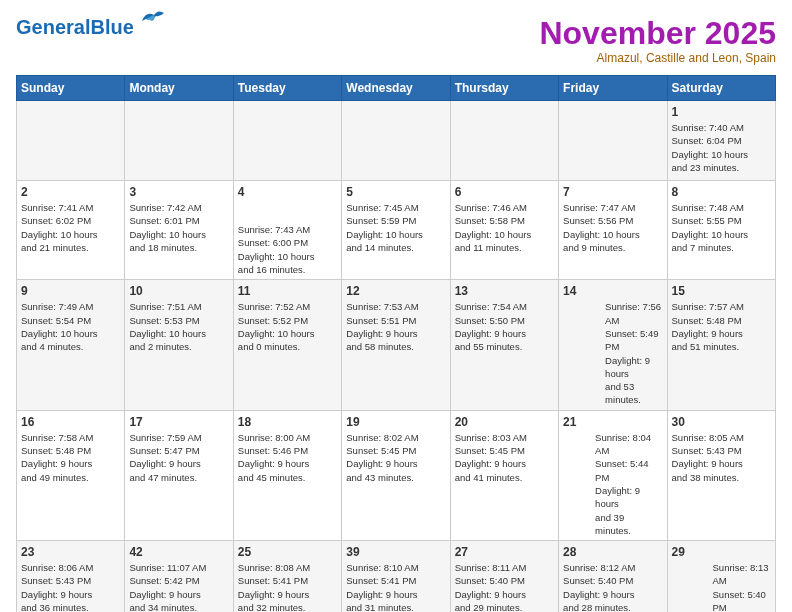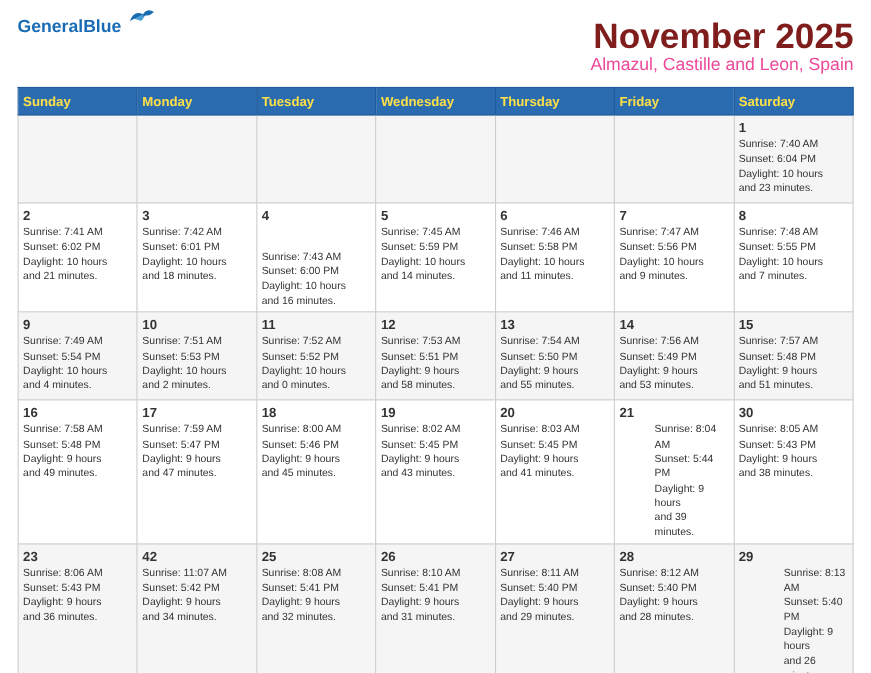--- a/index.html
+++ b/index.html
@@ -15,47 +15,47 @@
       justify-content: space-between;
       align-items: flex-start;
       margin-bottom: 10px;
     }
     .logo {
       display: flex;
       flex-direction: column;
       align-items: flex-start;
     }
     .logo-text {
-      font-size: 16px;
+      font-size: 20px;
       font-weight: bold;
       color: #333;
       line-height: 1.1;
     }
     .logo-text span { color: #1a6bb5; }
     .title-area {
       text-align: right;
     }
     .month-title {
       font-size: 32px;
       font-weight: bold;
-      color: #7f1d1d;
+      color: #a21caf;
       line-height: 1.1;
     }
     .subtitle {
-      font-size: 16px;
-      color: #ec4899;
+      font-size: 12px;
+      color: #a16207;
     }
     table {
       width: 100%;
       border-collapse: collapse;
       table-layout: fixed;
     }
     thead th {
       background: #2b6cb0;
-      color: #fde047;
+      color: #ffffff;
       font-size: 12px;
       font-weight: bold;
       padding: 5px 4px;
       text-align: left;
       border: 1px solid #1e5a9c;
     }
     tbody td {
       border: 1px solid #ccc;
       vertical-align: top;
       padding: 4px 4px 3px 4px;
@@ -219,21 +219,21 @@
         </td>
         <td>
           <span class="day-number">13</span>
           <div class="day-info" style="white-space: pre-line;">Sunrise: 7:54 AM
 Sunset: 5:50 PM
 Daylight: 9 hours
 and 55 minutes.</div>
         </td>
         <td>
           <span class="day-number">14</span>
-          <div class="day-info" style="white-space: pre-line;">Sunrise: 7:56 AM
+          <div class="day-info" style="white-space: pre-line; margin-left: 42px;">Sunrise: 7:56 AM
 Sunset: 5:49 PM
 Daylight: 9 hours
 and 53 minutes.</div>
         </td>
         <td>
           <span class="day-number">15</span>
           <div class="day-info" style="white-space: pre-line;">Sunrise: 7:57 AM
 Sunset: 5:48 PM
 Daylight: 9 hours
 and 51 minutes.</div>
@@ -306,21 +306,21 @@
 and 34 minutes.</div>
         </td>
         <td>
           <span class="day-number">25</span>
           <div class="day-info" style="white-space: pre-line;">Sunrise: 8:08 AM
 Sunset: 5:41 PM
 Daylight: 9 hours
 and 32 minutes.</div>
         </td>
         <td>
-          <span class="day-number">26</span>
+          <span class="day-number">39</span>
           <div class="day-info" style="white-space: pre-line;">Sunrise: 8:10 AM
 Sunset: 5:41 PM
 Daylight: 9 hours
 and 31 minutes.</div>
         </td>
         <td>
           <span class="day-number">27</span>
           <div class="day-info" style="white-space: pre-line;">Sunrise: 8:11 AM
 Sunset: 5:40 PM
 Daylight: 9 hours

